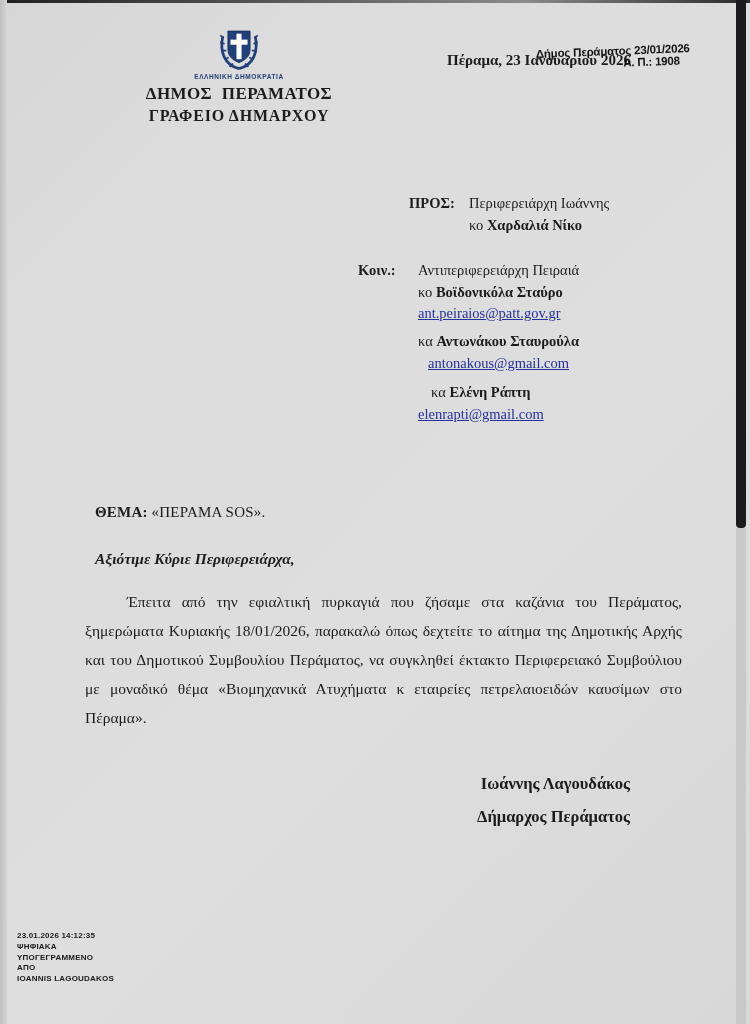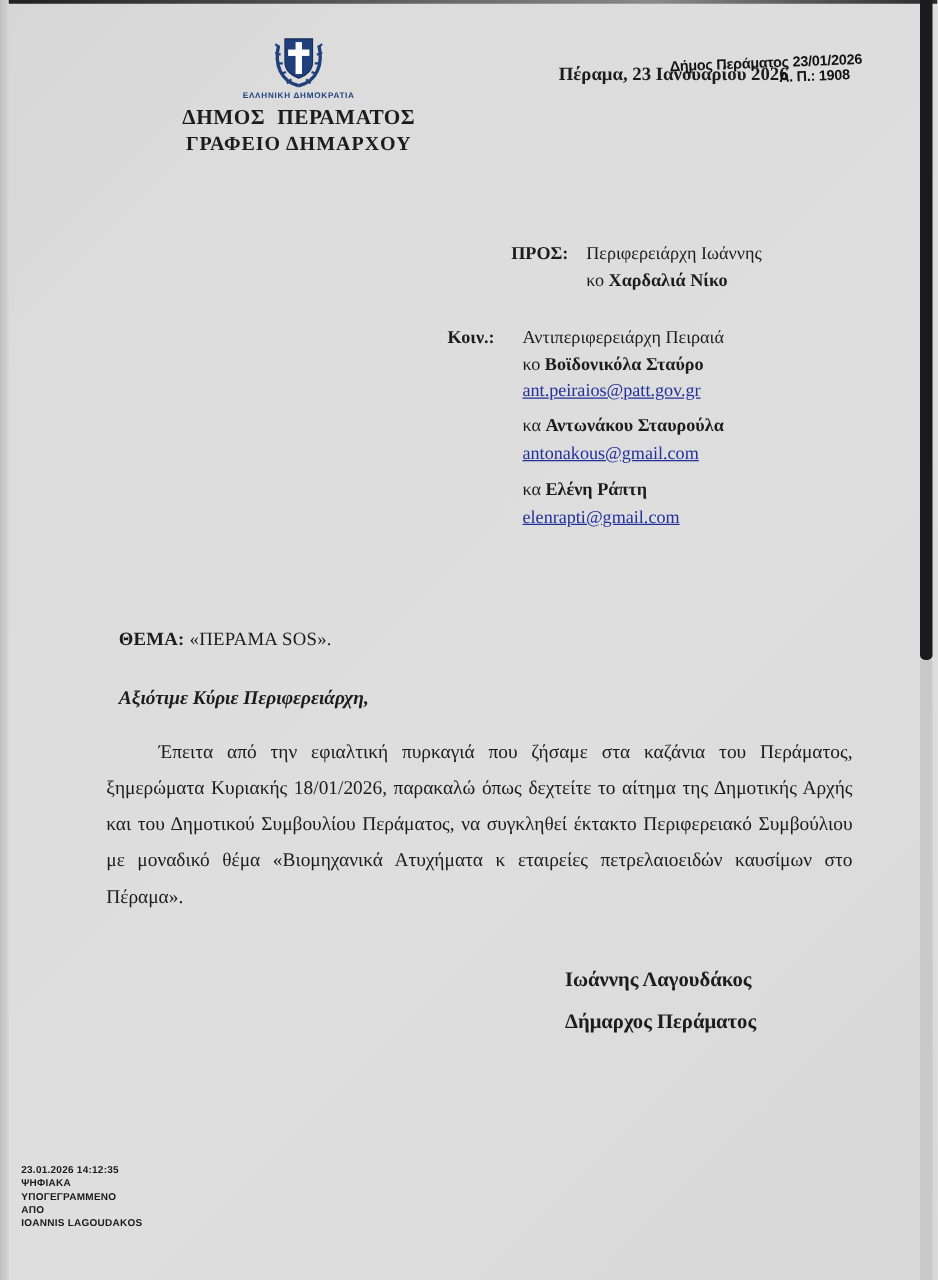--- a/index.html
+++ b/index.html
@@ -39,36 +39,36 @@
     color:#121212;letter-spacing:-.2px;white-space:nowrap;}
   .stamp .l2{margin-left:87px;margin-top:0px;}
   
   .contact{position:absolute;left:93px;top:133px;font-size:15px;line-height:26px;}
   .contact .email-line{padding-left:7px;}
   
   .rec-block{position:absolute;font-size:14.5px;line-height:21.5px;display:flex;}
   .rec-label{font-weight:bold;width:60px;flex:0 0 60px;}
   .to-block{left:364px;top:193px;margin-left:45px;}
   .cc-block{left:358px;top:260px;}
-  .cc-extra{position:absolute;left:418px;font-size:14.5px;line-height:21.5px;}
+  .cc-extra{position:absolute;left:418px;font-size:14.5px;line-height:21.5px;text-align:center;}
   .cc2{top:331px;}
   .cc3{top:382px;}
   b,.bold{font-weight:bold;}
   a.doclink{color:#22309b;text-decoration:underline;}
   
   .subject{position:absolute;left:95px;top:504px;font-size:15px;letter-spacing:.2px;}
   .salutation{position:absolute;left:95px;top:550px;font-size:15.5px;
     font-weight:bold;font-style:italic;}
   
   .body-p{position:absolute;left:85px;width:597px;font-size:15.5px;
     line-height:29px;text-align:justify;}
   .p1{top:587px;text-indent:42px;}
   .p2{top:717px;text-indent:48px;text-align:left;}
   
-  .signature{position:absolute;left:452px;top:767px;width:178px;text-align:left;
+  .signature{position:absolute;left:452px;top:767px;width:178px;text-align:right;
     font-size:16.5px;font-weight:bold;line-height:33px;}
   
   .digisig{position:absolute;left:17px;top:931px;
     font-family:"Liberation Sans",sans-serif;font-size:8px;font-weight:bold;
     line-height:10.8px;color:#1a1a1a;letter-spacing:.2px;}
 </style>
 </head>
 <body>
 
 <div class="page">
@@ -127,21 +127,21 @@
     <div><a href="#" class="doclink">antonakous@gmail.com</a></div>
   </div>
 
   <div class="cc-extra cc3">
     <div><span>κα </span><b>Ελένη Ράπτη</b></div>
     <div><a href="#" class="doclink">elenrapti@gmail.com</a></div>
   </div>
 
   <div class="subject"><b>ΘΕΜΑ:</b><span> «ΠΕΡΑΜΑ SOS».</span></div>
 
-  <div class="salutation">Αξιότιμε Κύριε Περιφερειάρχη,</div>
+  <div class="salutation">Αξιότιμε Κύριε Περιφερειάρχα,</div>
 
   <div class="body-p p1">Έπειτα από την εφιαλτική πυρκαγιά που ζήσαμε στα καζάνια του Περάματος, ξημερώματα Κυριακής 18/01/2026, παρακαλώ όπως δεχτείτε το αίτημα της Δημοτικής Αρχής και του Δημοτικού Συμβουλίου Περάματος, να συγκληθεί έκτακτο Περιφερειακό Συμβούλιου με μοναδικό θέμα  «Βιομηχανικά Ατυχήματα κ εταιρείες πετρελαιοειδών καυσίμων στο Πέραμα».</div>
 
   <div class="signature">
     <div>Ιωάννης Λαγουδάκος</div>
     <div>Δήμαρχος Περάματος</div>
   </div>
 
   <div class="digisig">
     <div>23.01.2026 14:12:35</div>

